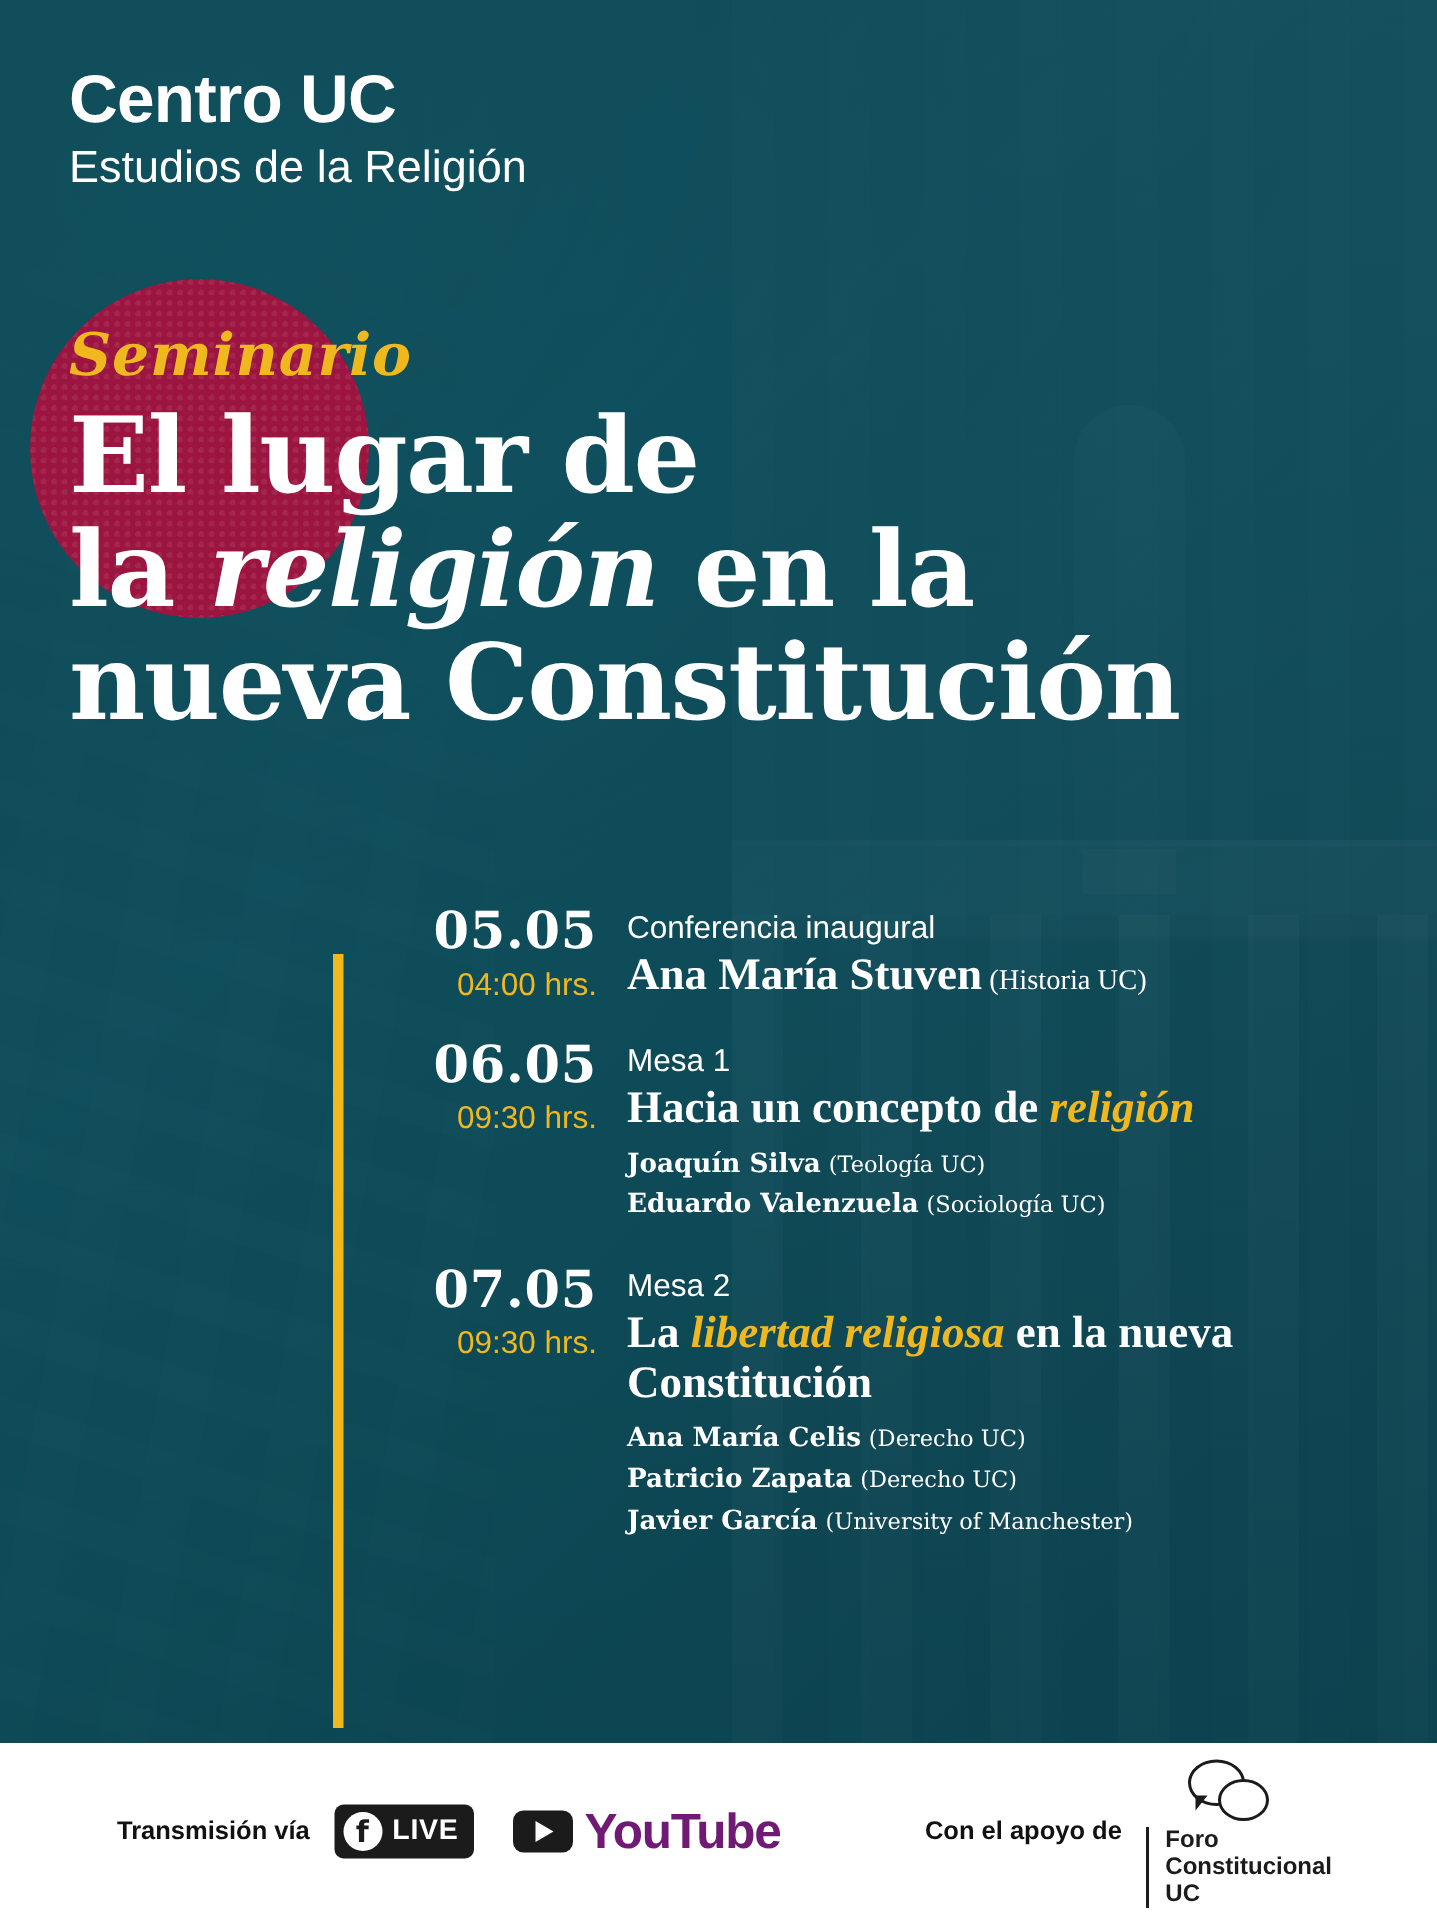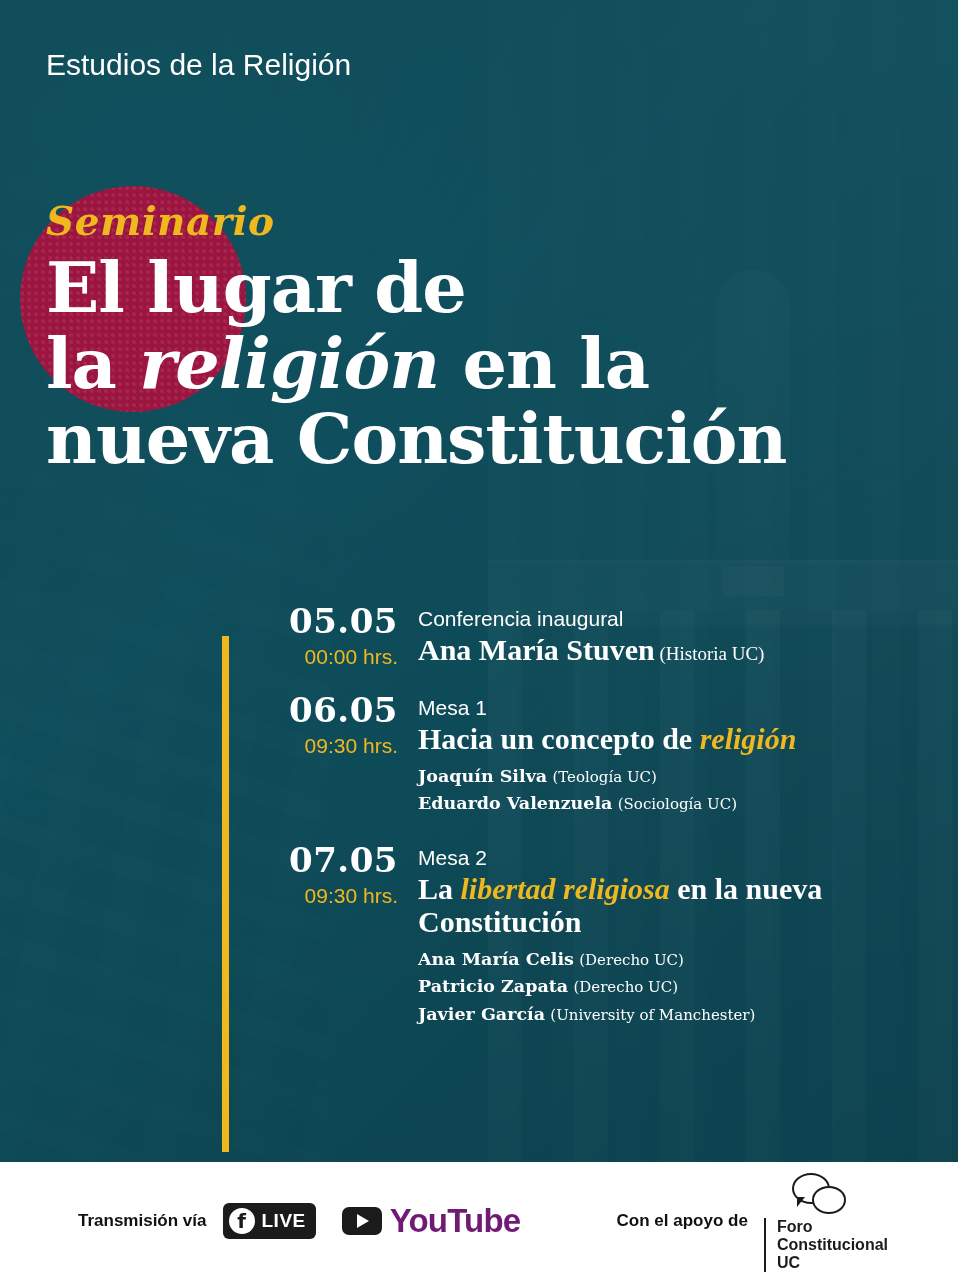--- a/index.html
+++ b/index.html
@@ -124,21 +124,21 @@
     height: 226px;
     border-radius: 50%;
     background: #9c1540;
     background-image: radial-gradient(circle at 30% 30%, rgba(255,255,255,0.07) 0 2px, transparent 2px);
     background-size: 7px 7px;
     z-index: 4;
   }
   .title-block {
     position: absolute;
     left: 46px;
-    top: 198px;
+    top: 214px;
     z-index: 6;
     width: 880px;
   }
   .seminario {
     font-family: "DejaVu Serif", serif;
     font-style: italic;
     font-weight: bold;
     font-size: 39px;
     color: #f0b81f;
     letter-spacing: 0.5px;
@@ -358,20 +358,21 @@
     <div class="glass-left"></div>
     <div class="building-right"></div>
     <div class="cornice"></div>
     <div class="columns"></div>
     <div class="statue"></div>
     <div class="mid-wash"></div>
   </div>
   <div class="poster-teal-overlay"></div>
 
   <div class="header">
+    <div class="brand-line1">Centro UC</div>
     <div class="brand-line2">Estudios de la Religión</div>
   </div>
 
   <div class="red-circle"></div>
 
   <div class="title-block">
     <div class="seminario">Seminario</div>
     <div class="title">
       <div><span>El lugar de</span></div>
       <div>
@@ -381,21 +382,21 @@
     </div>
   </div>
 
   <div class="timeline"></div>
 
   <div class="program">
 
     <div class="session">
       <div class="when">
         <div class="date">05.05</div>
-        <div class="time">00:00 hrs.</div>
+        <div class="time">04:00 hrs.</div>
       </div>
       <div class="what">
         <div class="kicker">Conferencia inaugural</div>
         <div class="headline">
           <span>Ana María Stuven</span><span class="inline-affil">&nbsp;</span><span class="inline-affil">(Historia UC)</span>
         </div>
       </div>
     </div>
 
     <div class="session">

